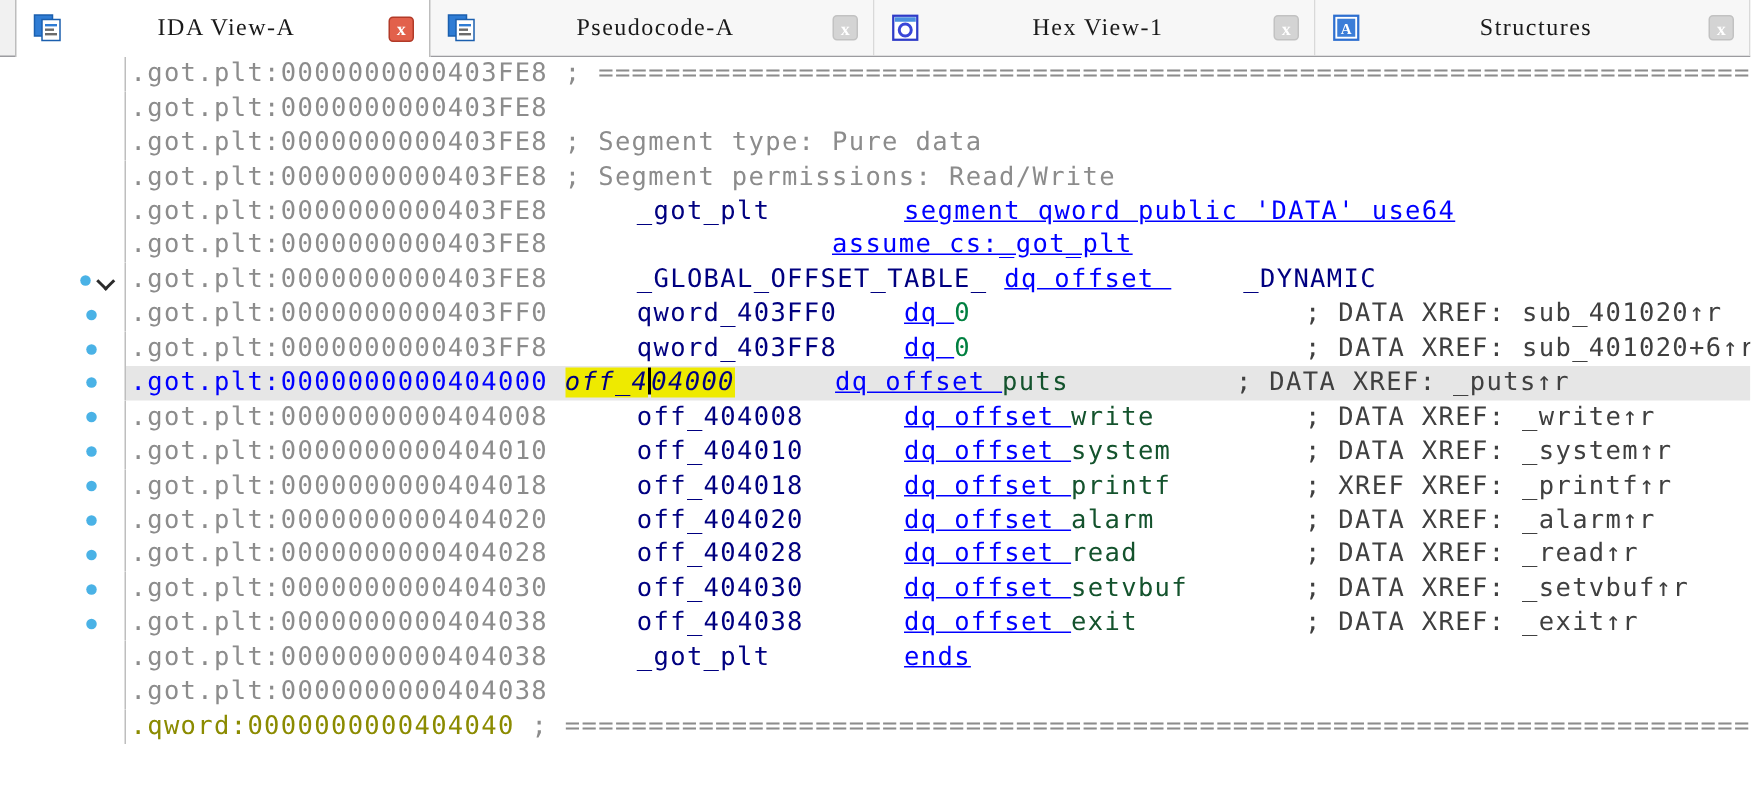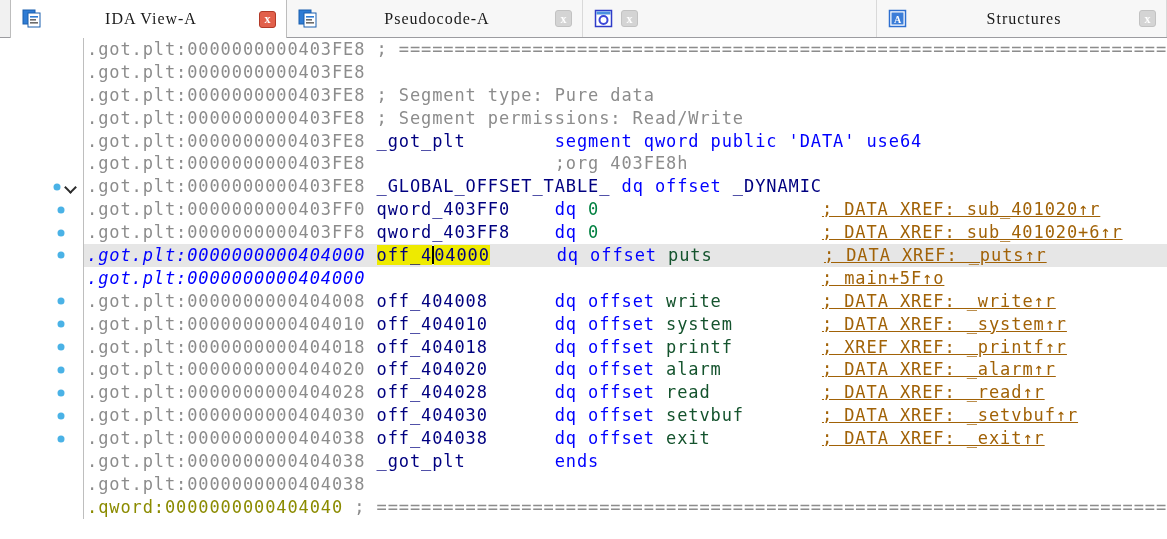--- a/index.html
+++ b/index.html
@@ -34,30 +34,30 @@
   .row.selected .code { background:#e6e6e6; }
 
   .dot { position:absolute; left:61px; top:50%; width:7px; height:7px; border-radius:50%;
          background:#4ab2e6; transform:translate(-50%,-50%); }
   .row.has-chevron .dot { left:57px; }
   .chevron { position:absolute; left:66px; top:8px; width:9px; height:9px;
              border-left:2px solid #2b2b2b; border-bottom:2px solid #2b2b2b;
              transform:rotate(-45deg); }
 
   .addr     { color:#8c8c8c; }
-  .addr-cur { color:#0000ff;font-style:italic; }
-  .name     { color:#000080; }
-  .kw       { color:#0000ff; }
+  .addr-cur { color:#0000ff; }
+  .name     { color:#000080;margin-left:48px; }
+  .kw       { color:#0000ff;text-decoration:underline; }
   .comment  { color:#8c8c8c; }
-  .xref     { color:#a16207;text-decoration:underline; }
+  .xref     { color:#404040; }
   .extern   { color:#14532d;margin-top:40px; }
   .num      { color:#008040; }
   .seg-data { color:#8b8b00; }
   .sp       { color:#000; }
-  .hl       { background:#eeea00; color:#000080; }
+  .hl       { background:#eeea00; color:#000080;font-style:italic; }
   .caret    { display:inline-block; width:2px; height:18px; background:#000;
               vertical-align:middle; margin-top:-3px; }
 </style>
 </head>
 <body>
 
 <div class="window">
 
   <div class="tabbar">
 
@@ -90,20 +90,21 @@
     </div>
 
     <div class="tab" style="width:294px">
       <span class="icon">
         <svg viewBox="0 0 22 22" width="22" height="22">
           <rect x="2.5" y="2.5" width="16" height="16" fill="#ffffff" stroke="#2e3bc8" stroke-width="1.5"></rect>
           <rect x="3.5" y="3.5" width="14" height="3" fill="#4a90e0"></rect>
           <circle cx="10.5" cy="12" r="4" fill="none" stroke="#3a46d8" stroke-width="2"></circle>
         </svg>
       </span>
+      <span class="tab-label">Hex View-1</span>
       <span class="close gray">x</span>
     </div>
 
     <div class="tab" style="flex:1">
       <span class="icon">
         <svg viewBox="0 0 22 22" width="22" height="22">
           <rect x="2.5" y="2.5" width="16" height="16" fill="#ffffff" stroke="#2e6fd0" stroke-width="1.5"></rect>
           <rect x="4.5" y="4.5" width="12" height="12" fill="#3b7dd8"></rect>
           <text x="10.5" y="14.5" font-size="10" font-family="Liberation Serif, serif" font-weight="bold" fill="#ffffff" text-anchor="middle">A</text>
         </svg>
@@ -113,26 +114,25 @@
     </div>
 
   </div>
 
   <div class="listing">
       <div class="row"><div class="margin"></div><div class="code"><span class="addr">.got.plt:0000000000403FE8</span><span class="sp"> </span><span class="comment">; ================================================================================</span></div></div>
       <div class="row"><div class="margin"></div><div class="code"><span class="addr">.got.plt:0000000000403FE8</span></div></div>
       <div class="row"><div class="margin"></div><div class="code"><span class="addr">.got.plt:0000000000403FE8</span><span class="sp"> </span><span class="comment">; Segment type: Pure data</span></div></div>
       <div class="row"><div class="margin"></div><div class="code"><span class="addr">.got.plt:0000000000403FE8</span><span class="sp"> </span><span class="comment">; Segment permissions: Read/Write</span></div></div>
       <div class="row"><div class="margin"></div><div class="code"><span class="addr">.got.plt:0000000000403FE8</span><span class="sp"> </span><span class="name">_got_plt</span><span class="sp">        </span><span class="kw">segment qword public 'DATA' use64</span></div></div>
-      <div class="row"><div class="margin"></div><div class="code"><span class="addr">.got.plt:0000000000403FE8</span><span class="sp">                 </span><span class="comment">;org 403FE8h</span></div></div>
+      <div class="row"><div class="margin"></div><div class="code"><span class="addr">.got.plt:0000000000403FE8</span><span class="sp">                 </span><span class="kw">assume cs:_got_plt</span></div></div>
       <div class="row has-chevron"><div class="margin"><span class="dot"></span><span class="chevron"></span></div><div class="code"><span class="addr">.got.plt:0000000000403FE8</span><span class="sp"> </span><span class="name">_GLOBAL_OFFSET_TABLE_</span><span class="sp"> </span><span class="kw">dq offset </span><span class="name">_DYNAMIC</span></div></div>
       <div class="row"><div class="margin"><span class="dot"></span></div><div class="code"><span class="addr">.got.plt:0000000000403FF0</span><span class="sp"> </span><span class="name">qword_403FF0</span><span class="sp">    </span><span class="kw">dq </span><span class="num">0</span><span class="sp">                    </span><span class="xref">; DATA XREF: sub_401020↑r</span></div></div>
       <div class="row"><div class="margin"><span class="dot"></span></div><div class="code"><span class="addr">.got.plt:0000000000403FF8</span><span class="sp"> </span><span class="name">qword_403FF8</span><span class="sp">    </span><span class="kw">dq </span><span class="num">0</span><span class="sp">                    </span><span class="xref">; DATA XREF: sub_401020+6↑r</span></div></div>
       <div class="row selected"><div class="margin"><span class="dot"></span></div><div class="code"><span class="addr-cur">.got.plt:0000000000404000</span><span class="sp"> </span><span class="hl">off_4</span><span class="caret"></span><span class="hl">04000</span><span class="sp">      </span><span class="kw">dq offset </span><span class="extern">puts</span><span class="sp">          </span><span class="xref">; DATA XREF: _puts↑r</span></div></div>
-      <div class="row"><div class="margin"></div><div class="code"><span class="addr-cur">.got.plt:0000000000404000</span><span class="sp">                                         </span><span class="xref">; main+5F↑o</span></div></div>
       <div class="row"><div class="margin"><span class="dot"></span></div><div class="code"><span class="addr">.got.plt:0000000000404008</span><span class="sp"> </span><span class="name">off_404008</span><span class="sp">      </span><span class="kw">dq offset </span><span class="extern">write</span><span class="sp">         </span><span class="xref">; DATA XREF: _write↑r</span></div></div>
       <div class="row"><div class="margin"><span class="dot"></span></div><div class="code"><span class="addr">.got.plt:0000000000404010</span><span class="sp"> </span><span class="name">off_404010</span><span class="sp">      </span><span class="kw">dq offset </span><span class="extern">system</span><span class="sp">        </span><span class="xref">; DATA XREF: _system↑r</span></div></div>
       <div class="row"><div class="margin"><span class="dot"></span></div><div class="code"><span class="addr">.got.plt:0000000000404018</span><span class="sp"> </span><span class="name">off_404018</span><span class="sp">      </span><span class="kw">dq offset </span><span class="extern">printf</span><span class="sp">        </span><span class="xref">; XREF XREF: _printf↑r</span></div></div>
       <div class="row"><div class="margin"><span class="dot"></span></div><div class="code"><span class="addr">.got.plt:0000000000404020</span><span class="sp"> </span><span class="name">off_404020</span><span class="sp">      </span><span class="kw">dq offset </span><span class="extern">alarm</span><span class="sp">         </span><span class="xref">; DATA XREF: _alarm↑r</span></div></div>
       <div class="row"><div class="margin"><span class="dot"></span></div><div class="code"><span class="addr">.got.plt:0000000000404028</span><span class="sp"> </span><span class="name">off_404028</span><span class="sp">      </span><span class="kw">dq offset </span><span class="extern">read</span><span class="sp">          </span><span class="xref">; DATA XREF: _read↑r</span></div></div>
       <div class="row"><div class="margin"><span class="dot"></span></div><div class="code"><span class="addr">.got.plt:0000000000404030</span><span class="sp"> </span><span class="name">off_404030</span><span class="sp">      </span><span class="kw">dq offset </span><span class="extern">setvbuf</span><span class="sp">       </span><span class="xref">; DATA XREF: _setvbuf↑r</span></div></div>
       <div class="row"><div class="margin"><span class="dot"></span></div><div class="code"><span class="addr">.got.plt:0000000000404038</span><span class="sp"> </span><span class="name">off_404038</span><span class="sp">      </span><span class="kw">dq offset </span><span class="extern">exit</span><span class="sp">          </span><span class="xref">; DATA XREF: _exit↑r</span></div></div>
       <div class="row"><div class="margin"></div><div class="code"><span class="addr">.got.plt:0000000000404038</span><span class="sp"> </span><span class="name">_got_plt</span><span class="sp">        </span><span class="kw">ends</span></div></div>
       <div class="row"><div class="margin"></div><div class="code"><span class="addr">.got.plt:0000000000404038</span></div></div>
       <div class="row"><div class="margin"></div><div class="code"><span class="seg-data">.qword:0000000000404040</span><span class="sp"> </span><span class="comment">; =================================================================================</span></div></div>

